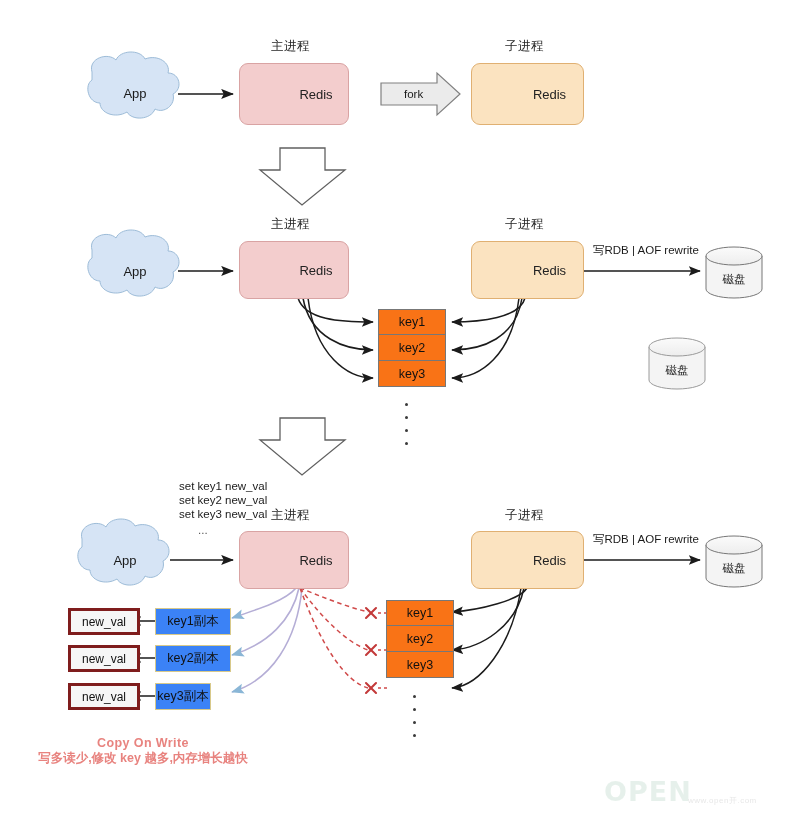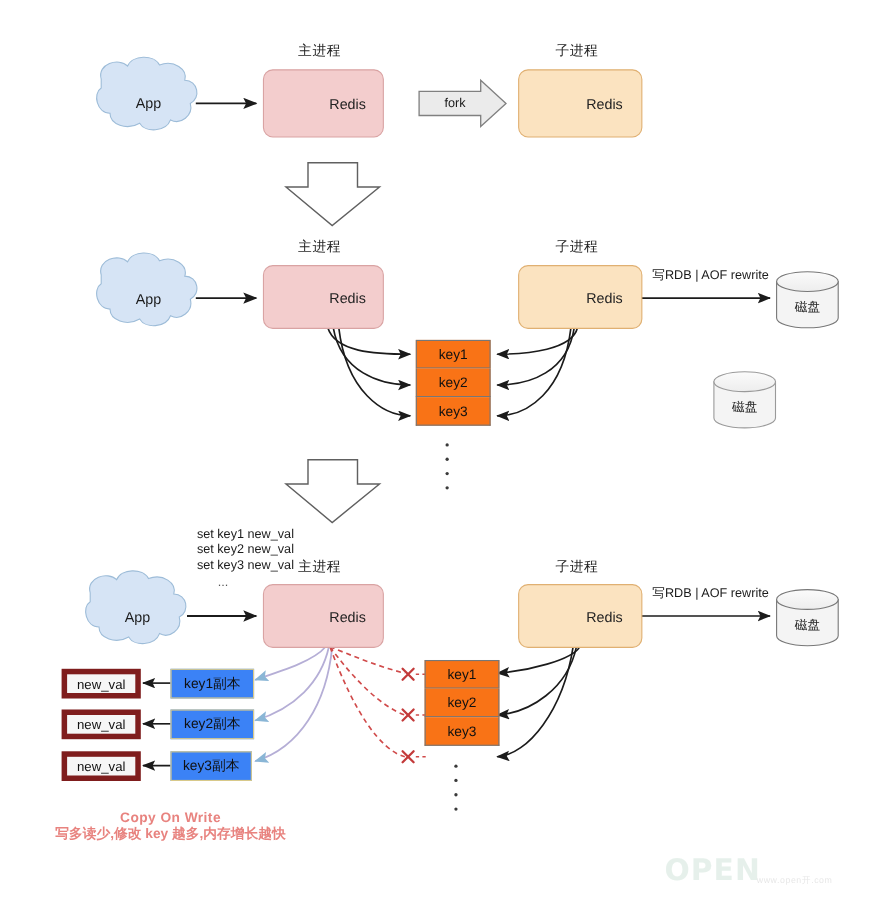--- a/index.html
+++ b/index.html
@@ -30,22 +30,22 @@
     background:#f97316;border:1.2px solid #777;
     font-size:12.5px;color:#111;box-sizing:border-box;
   }
   .keybox + .keybox{border-top:none;}
 
   .copybox{
     background:#3b82f6;border:1px solid #d8c98a;
     font-size:12.5px;color:#111;
   }
   .valbox{
-    background:#f6f6f6;border:5px solid #7f1d1d;
-    font-size:12px;color:#111;
+    background:#f6f6f6;border:3px solid #7f1d1d;
+    font-size:12px;color:#111;margin-left:12px;
   }
 
   .cmdtext{
     position:absolute;font-size:11.5px;line-height:14.2px;color:#1b1b1b;
     white-space:pre;text-align:left;
   }
   .edgelabel{
     position:absolute;font-size:11.5px;color:#1b1b1b;white-space:nowrap;
   }
   .disklabel{
@@ -294,35 +294,35 @@
       <span></span>
       <span></span>
   </div>
 
   <div class="node copybox" style="left:155px;top:608px;width:76px;height:27px;">
     <span>key1副本</span>
   </div>
   <div class="node copybox" style="left:155px;top:645px;width:76px;height:27px;">
     <span>key2副本</span>
   </div>
-  <div class="node copybox" style="left:155px;top:683px;width:74px;height:27px;">
+  <div class="node copybox" style="left:155px;top:683px;width:56px;height:27px;">
     <span>key3副本</span>
   </div>
 
   <div class="node valbox" style="left:56px;top:608px;width:72px;height:27px;">
     <span>new_val</span>
   </div>
   <div class="node valbox" style="left:56px;top:645px;width:72px;height:27px;">
     <span>new_val</span>
   </div>
   <div class="node valbox" style="left:56px;top:683px;width:72px;height:27px;">
     <span>new_val</span>
   </div>
 
-  <div class="cowblock" style="left:20px;top:736px;width:270px;">
+  <div class="cowblock" style="left:8px;top:736px;width:270px;">
     <div class="cow-l1">Copy On Write</div>
     <div class="cow-l3">写多读少,修改 key 越多,内存增长越快</div>
   </div>
 
   <div class="wm">
     <span class="wm-open">OPEN</span>
     <span class="wm-url">www.open开.com</span>
   </div>
 
 </div>

